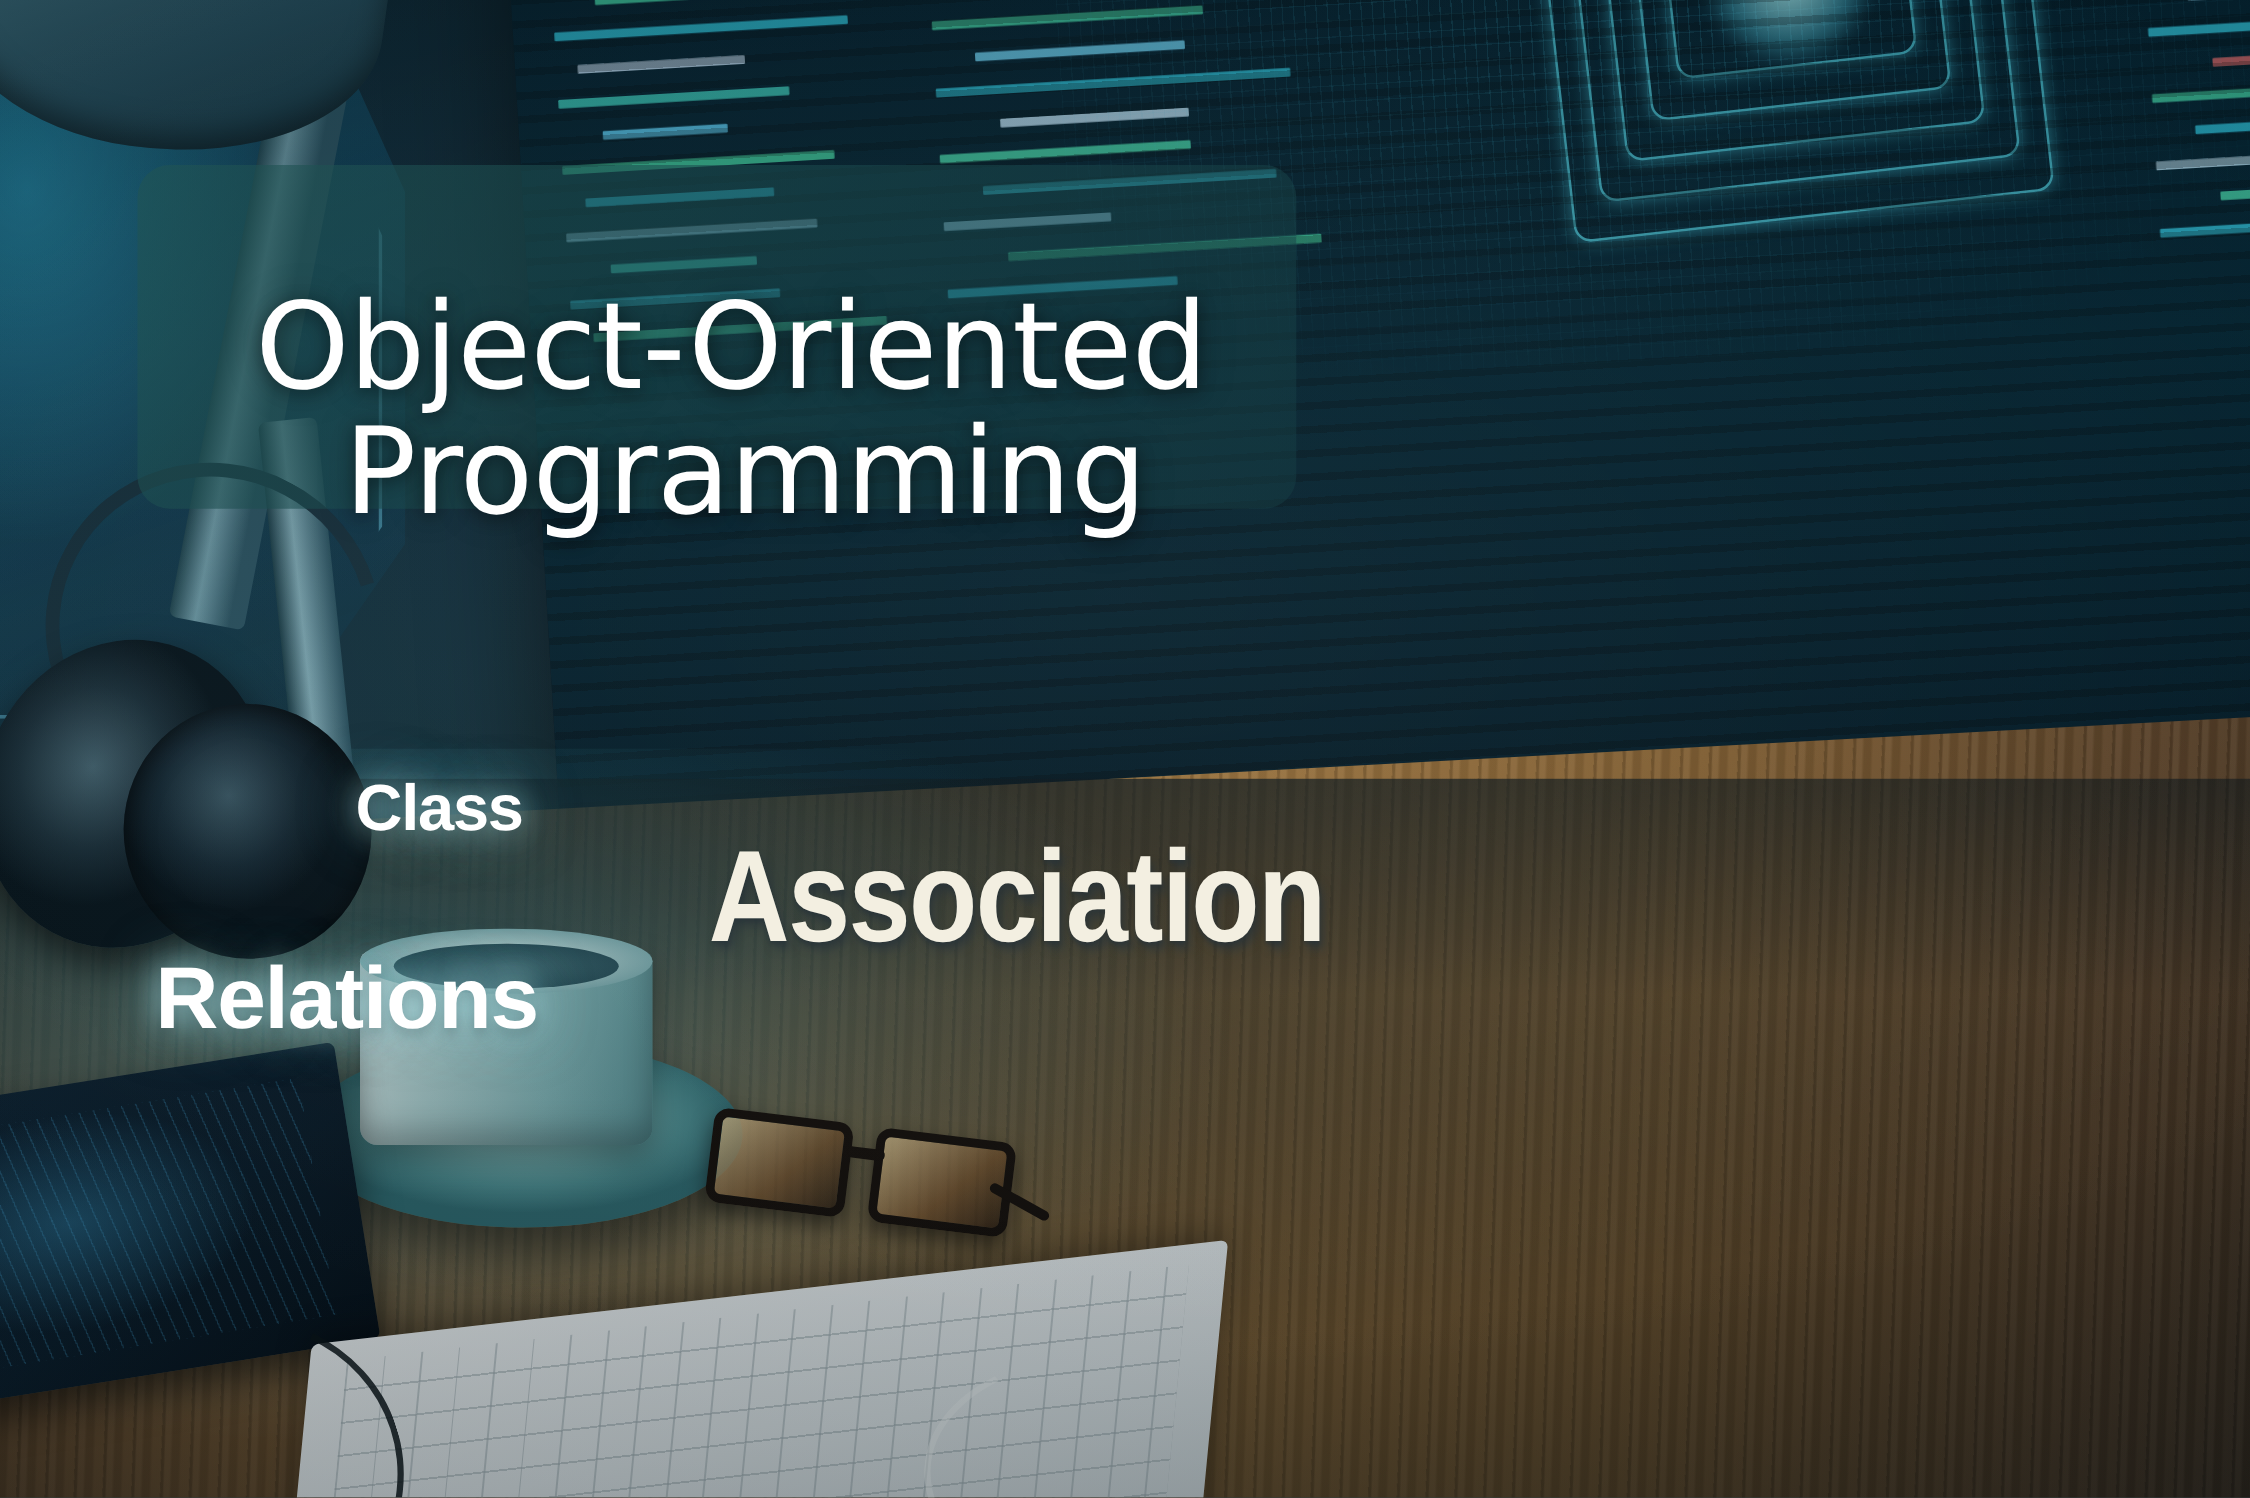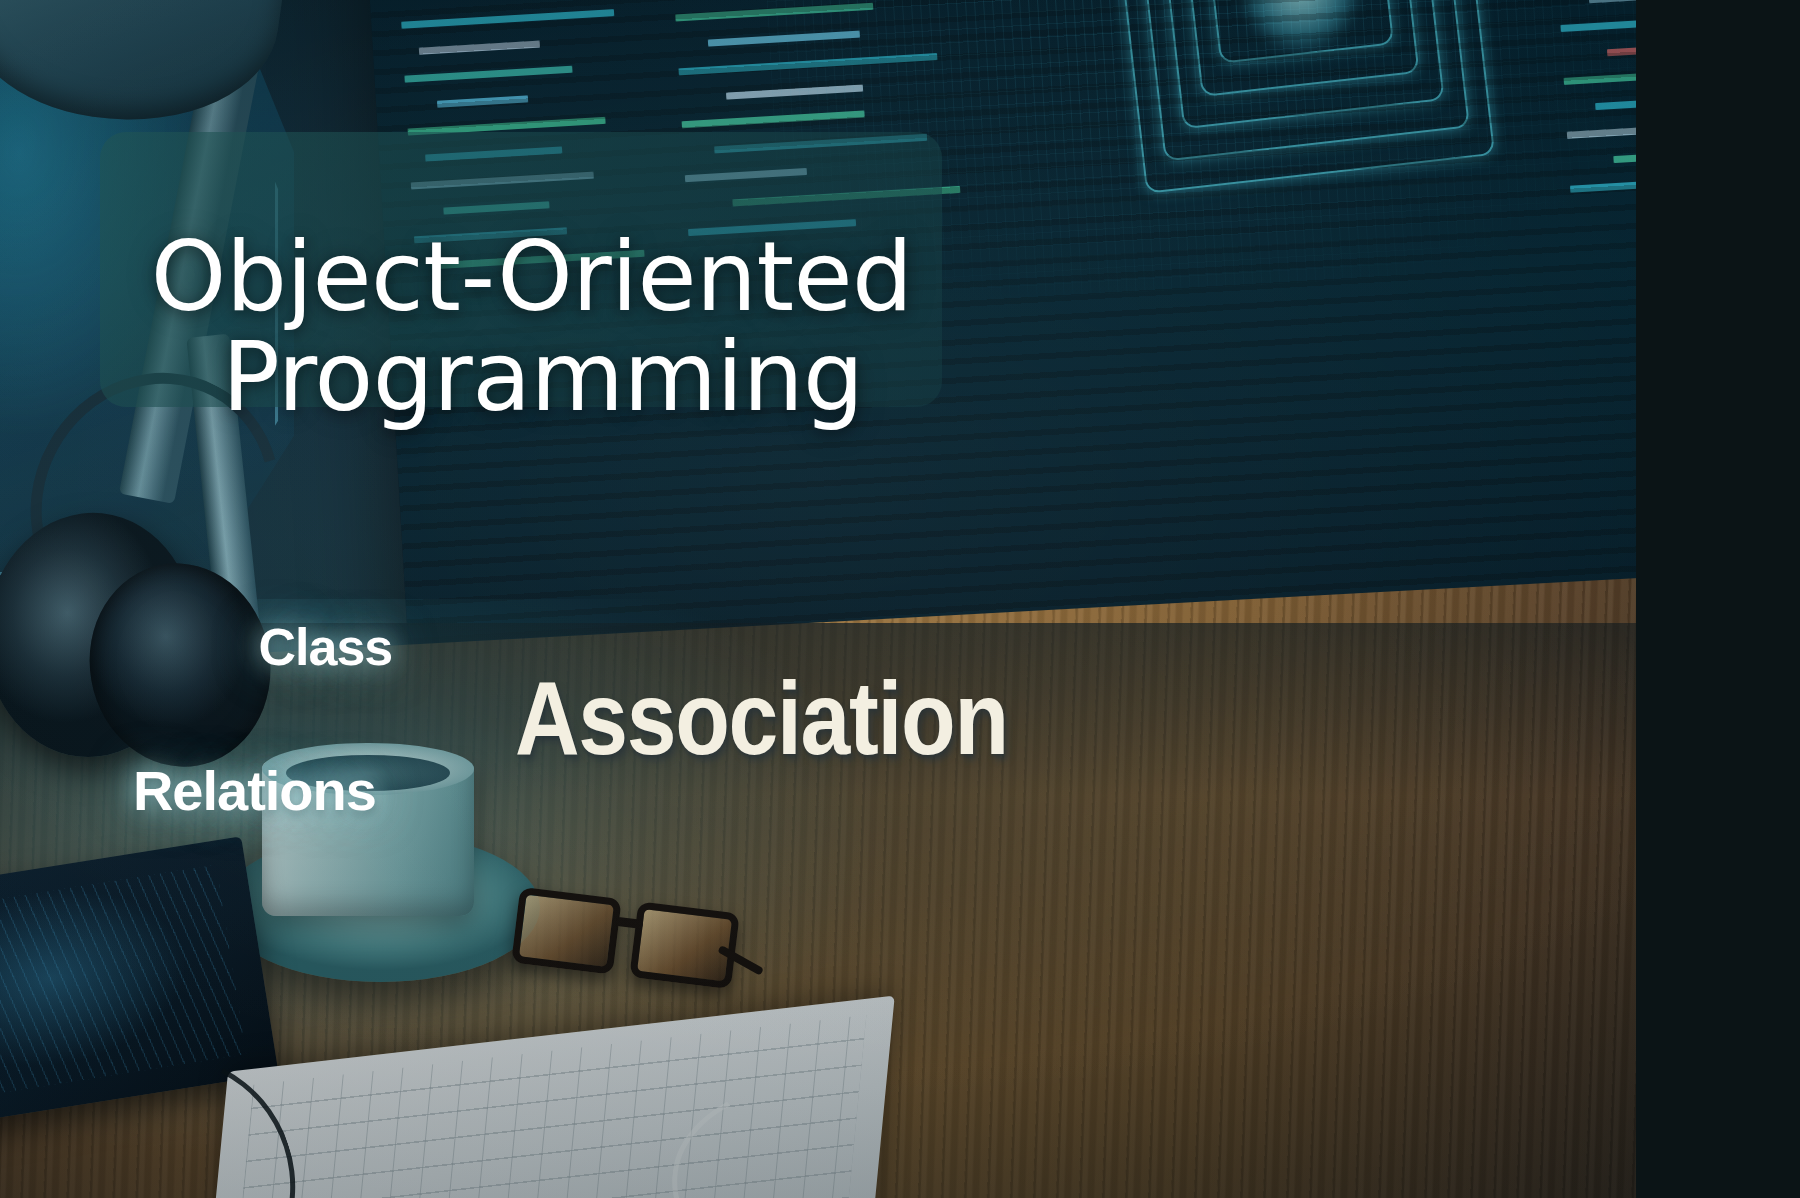--- a/index.html
+++ b/index.html
@@ -6,21 +6,21 @@
   * { margin:0; padding:0; box-sizing:border-box; }
   html,body{ background:#0b1416; }
   body{
     font-family:"DejaVu Sans", sans-serif;
     width:1800px; height:1198px; overflow:hidden;
   }
 
   
   #poster{
     position:relative;
-    width:1636px; height:1198px;
+    width:1800px; height:1198px;
     overflow:hidden;
     background:#1d2a2e;
   }
 
   
   .photo{ position:absolute; inset:0; overflow:hidden; }
 
   
   .desk{
     position:absolute; left:-5%; top:52%; width:110%; height:60%;
@@ -311,21 +311,21 @@
     font-family:"Liberation Sans", sans-serif;
     font-weight:bold;
     color:#ffffff;
     text-shadow:
       0 0 24px rgba(170,225,230,.85),
       0 0 46px rgba(120,200,210,.55),
       0 4px 10px rgba(0,0,0,.35);
     letter-spacing:-1px;
   }
   .kw-class{ left:15.8%; top:51.5%; font-size:52px; }
-  .kw-relations{ left:6.9%; top:63.3%; font-size:56px;margin-left:20px; }
+  .kw-relations{ left:6.9%; top:63.3%; font-size:70px; }
 
   .kw-assoc{
     position:absolute;
     left:31.5%; top:55.0%;
     font-family:"Liberation Sans Narrow","Liberation Sans", sans-serif;
     font-weight:bold;
     font-size:104px;
     letter-spacing:-1.5px;
     transform:scaleX(.86);
     transform-origin:left center;

